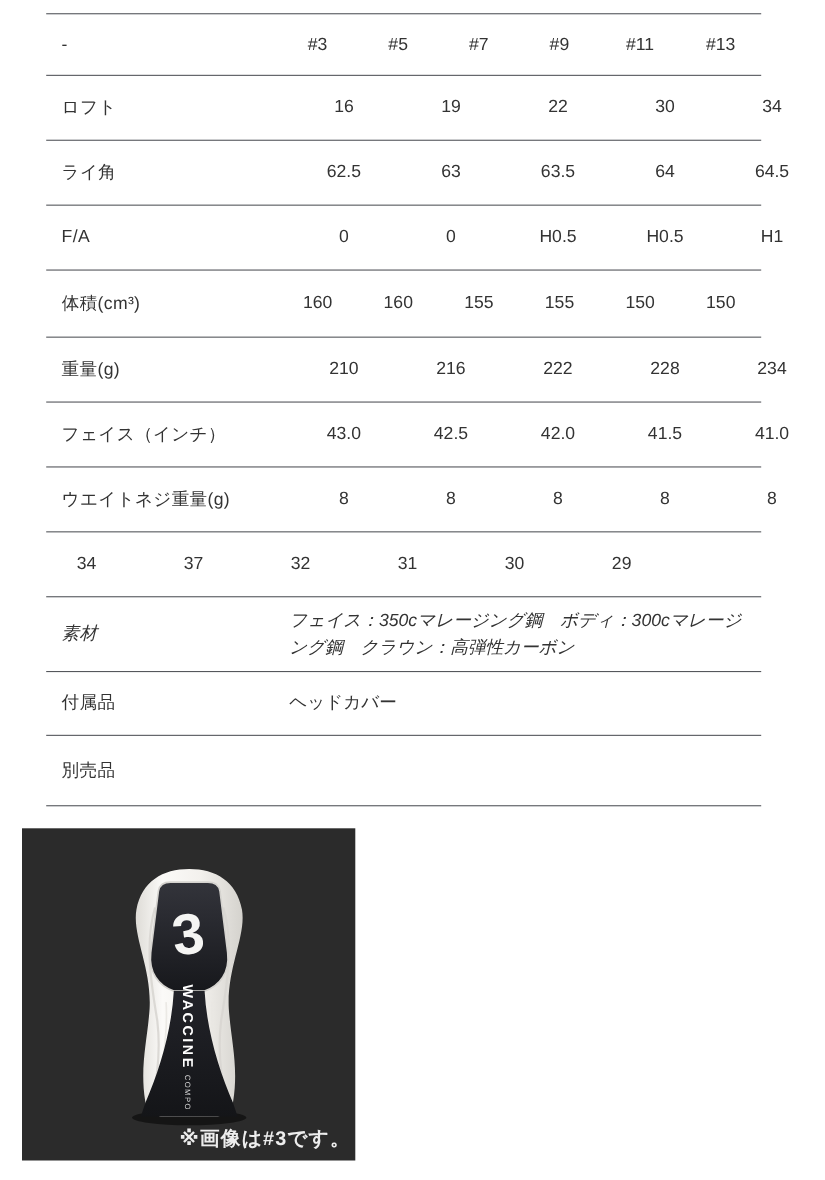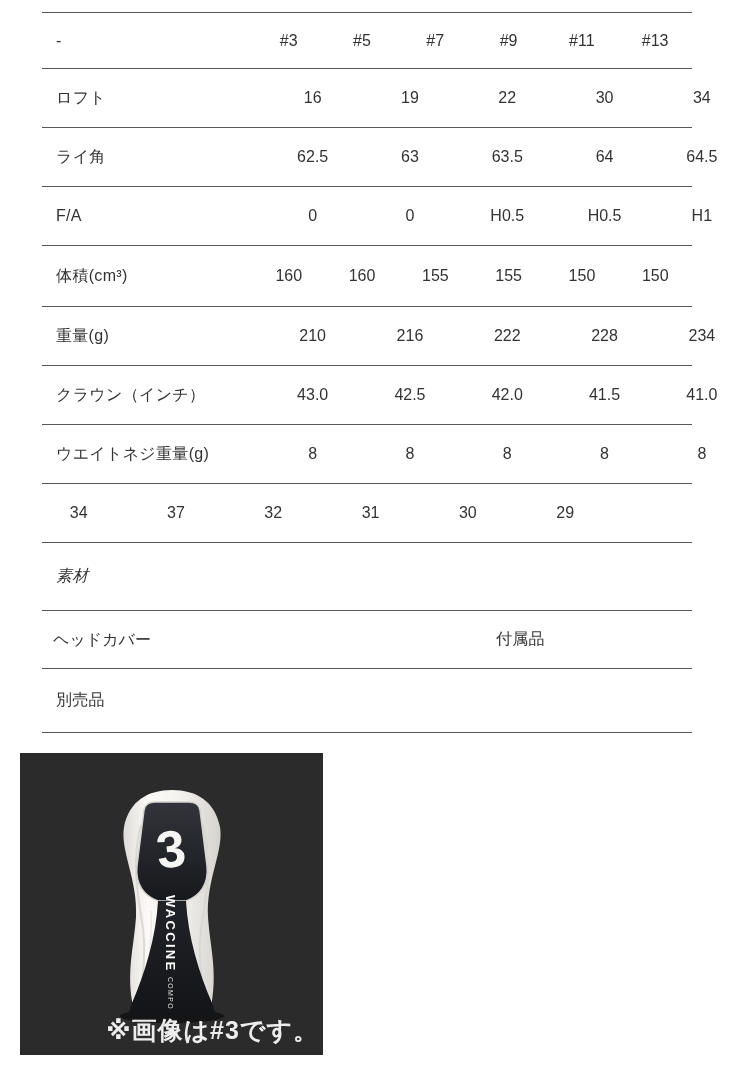--- a/index.html
+++ b/index.html
@@ -64,21 +64,21 @@
     width: 303px;
     height: 302px;
     background: #2b2b2b;
   }
   .product-image svg { display: block; }
   .image-caption {
     position: absolute;
     right: 4px;
     bottom: 8px;
     color: #ededed;
-    font-size: 25px;
+    font-size: 18px;
     letter-spacing: 1px;
     font-weight: bold;
     white-space: nowrap;
   }
 </style>
 </head>
 <body>
 
 <div class="page">
 
@@ -137,21 +137,21 @@
       <div class="cell label-cell">重量(g)</div>
       <div class="cell val-cell">210</div>
       <div class="cell val-cell">216</div>
       <div class="cell val-cell">222</div>
       <div class="cell val-cell">228</div>
       <div class="cell val-cell">234</div>
       <div class="cell val-cell">240</div>
     </div>
 
     <div class="trow h59">
-      <div class="cell label-cell">クラウン（インチ）</div>
+      <div class="cell label-cell">フェイス（インチ）</div>
       <div class="cell val-cell">43.0</div>
       <div class="cell val-cell">42.5</div>
       <div class="cell val-cell">42.0</div>
       <div class="cell val-cell">41.5</div>
       <div class="cell val-cell">41.0</div>
     </div>
 
     <div class="trow h59">
       <div class="cell label-cell">ウエイトネジ重量(g)</div>
       <div class="cell val-cell">8</div>
@@ -166,27 +166,30 @@
       <div class="cell val-cell">34</div>
       <div class="cell val-cell">37</div>
       <div class="cell val-cell">32</div>
       <div class="cell val-cell">31</div>
       <div class="cell val-cell">30</div>
       <div class="cell val-cell">29</div>
     </div>
 
     <div class="trow h68">
       <div class="cell label-cell">素材</div>
+      <div class="cell merged-cell">
+        <div class="wrapline">フェイス：350cマレージング鋼　ボディ：300cマレージング鋼　クラウン：高弾性カーボン</div>
+      </div>
     </div>
 
     <div class="trow h58">
+      <div class="cell label-cell">付属品</div>
       <div class="cell merged-cell">
         <div>ヘッドカバー</div>
       </div>
-      <div class="cell label-cell">付属品</div>
     </div>
 
     <div class="trow h64">
       <div class="cell label-cell">別売品</div>
     </div>
 
   </div>
 
   <div class="product-image">
     <svg width="303" height="302" viewBox="0 0 303 302">

